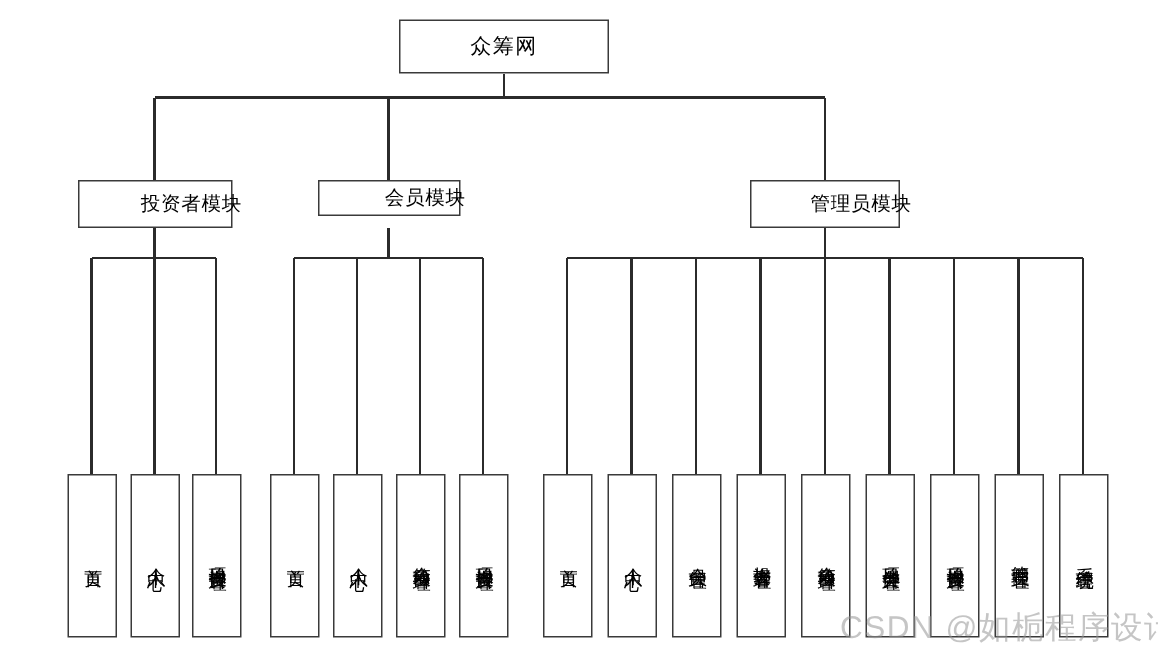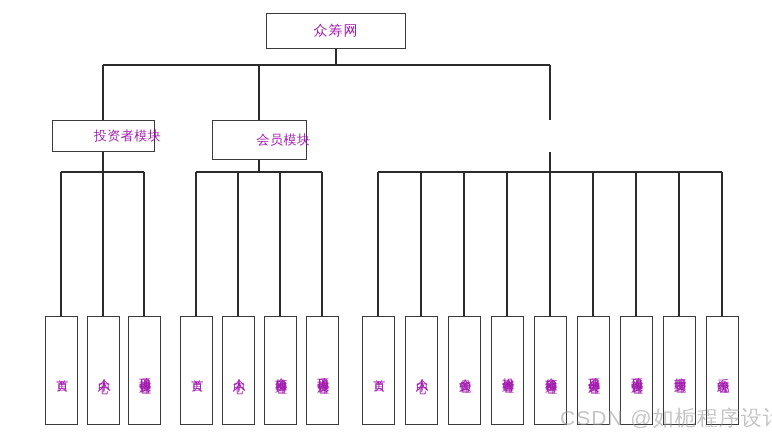--- a/index.html
+++ b/index.html
@@ -26,21 +26,21 @@
     pointer-events: none;
   }
   .node {
     position: absolute;
     box-sizing: border-box;
     background: #ffffff;
     border: 1px solid #3a3a3a;
     display: flex;
     align-items: center;
     justify-content: center;
-    color: #a21caf;
+    color: #000000;
   }
   .node.root {
     font-size: 14px;
     letter-spacing: 1px;
   }
   .node.module {
     font-size: 13px;
     letter-spacing: 0.5px;
     padding-left: 48px;
   }
@@ -114,22 +114,25 @@
     </g>
   </svg>
 
   <div class="node root" style="left:266px; top:13px; width:140px; height:36px;">
     <span class="htext">众筹网</span>
   </div>
 
   <div class="node module" style="left:52px; top:120px; width:103px; height:32px;">
     <span class="htext">投资者模块</span>
   </div>
-  <div class="node module" style="left:212px; top:120px; width:95px; height:40px;">
+  <div class="node module" style="left:212px; top:120px; width:95px; height:24px;">
     <span class="htext">会员模块</span>
+  </div>
+  <div class="node module" style="left:500px; top:120px; width:100px; height:32px;">
+    <span class="htext">管理员模块</span>
   </div>
 
   <div class="node leaf" style="left:45px; top:316px; width:33px; height:109px;">
     <span class="vtext">首页</span>
   </div>
   <div class="node leaf" style="left:87px; top:316px; width:33px; height:109px;">
     <span class="vtext">个人中心</span>
   </div>
   <div class="node leaf" style="left:128px; top:316px; width:33px; height:109px;">
     <span class="vtext">项目投资管理</span>

